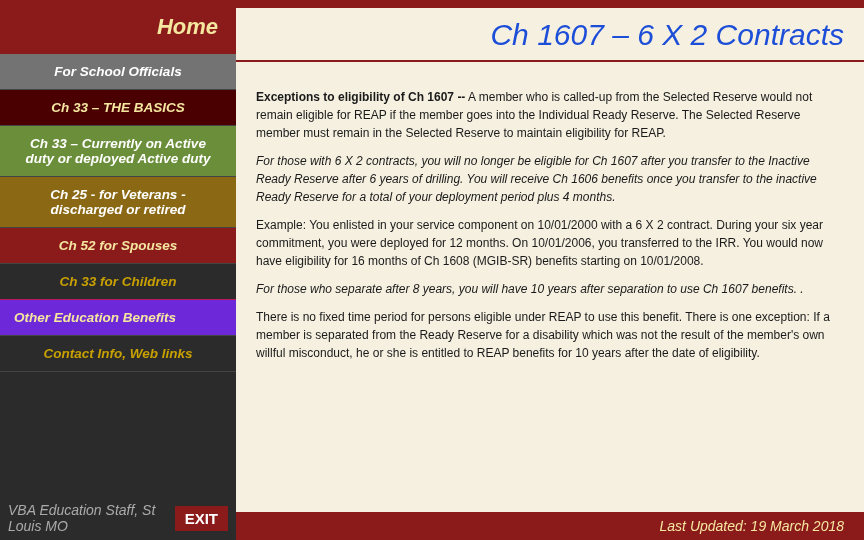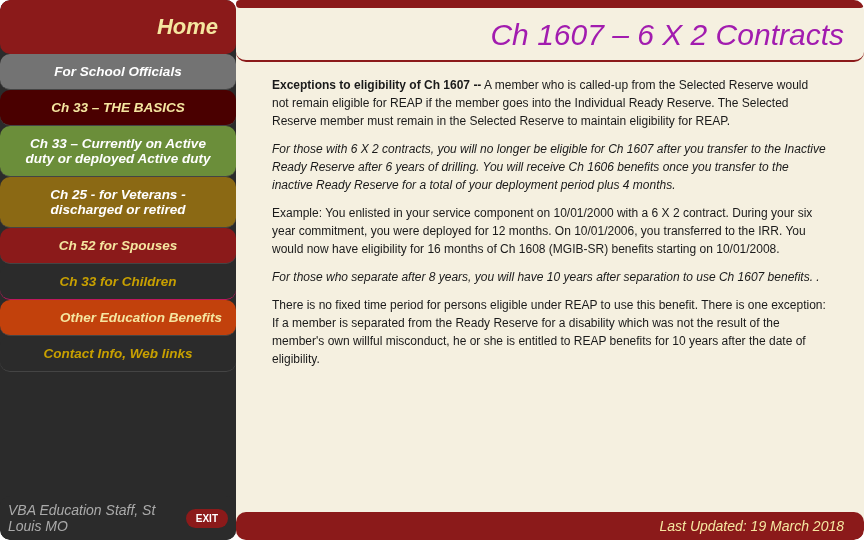--- a/index.html
+++ b/index.html
@@ -1,15 +1,15 @@
 <!DOCTYPE html>
 <html><head>
   <meta charset="utf-8">
   <style>
-    * { margin: 0; padding: 0; box-sizing: border-box; border-radius: 10px; }
+    * { margin: 0; padding: 0; box-sizing: border-box; }
     body {
       width: 864px;
       height: 540px;
       font-family: Arial, sans-serif;
       overflow: hidden;
       display: flex;
     }
 
     
     .sidebar {
@@ -77,23 +77,23 @@
     }
 
     .sidebar-item.children {
       background: #2b2b2b;
       color: #c8a000;
       text-align: center;
       border-bottom: 1px solid #be185d;
     }
 
     .sidebar-item.other-edu {
-      background: #c2410c;
-      color: #f5e6a0;
-      text-align: right;
+      background: #6d28d9;
+      color: #f5e6a0;
+      text-align: left;
     }
 
     .sidebar-item.contact {
       background: #2b2b2b;
       color: #c8a000;
       text-align: center;
     }
 
     .sidebar-footer {
       margin-top: auto;
@@ -107,21 +107,21 @@
       color: #aaa;
       font-size: 14px;
       font-style: italic;
       flex: 1;
     }
 
     .exit-button {
       background: #8b1a1a;
       color: white;
       font-weight: bold;
-      font-size: 10px;
+      font-size: 15px;
       padding: 4px 10px;
       cursor: pointer;
       border: none;
     }
 
     
     .main-content {
       flex: 1;
       background: #f5f0e0;
       display: flex;
@@ -137,29 +137,30 @@
 
     .main-title-bar {
       background: #f5f0e0;
       padding: 10px 20px 8px 20px;
       border-bottom: 2px solid #8b1a1a;
     }
 
     .main-title {
       font-size: 30px;
       font-style: italic;
-      color: #a21caf;
+      color: #1d4ed8;
       font-weight: normal;
       text-align: right;
     }
 
     .main-body {
-      padding: 14px 36px;
+      padding: 14px 20px;
       overflow-y: auto;
       flex: 1;
+      margin-top: 12px;
     }
 
     .para {
       font-size: 12px;
       color: #1a1a1a;
       margin-bottom: 10px;
       line-height: 1.5;
     }
 
     .para strong {

